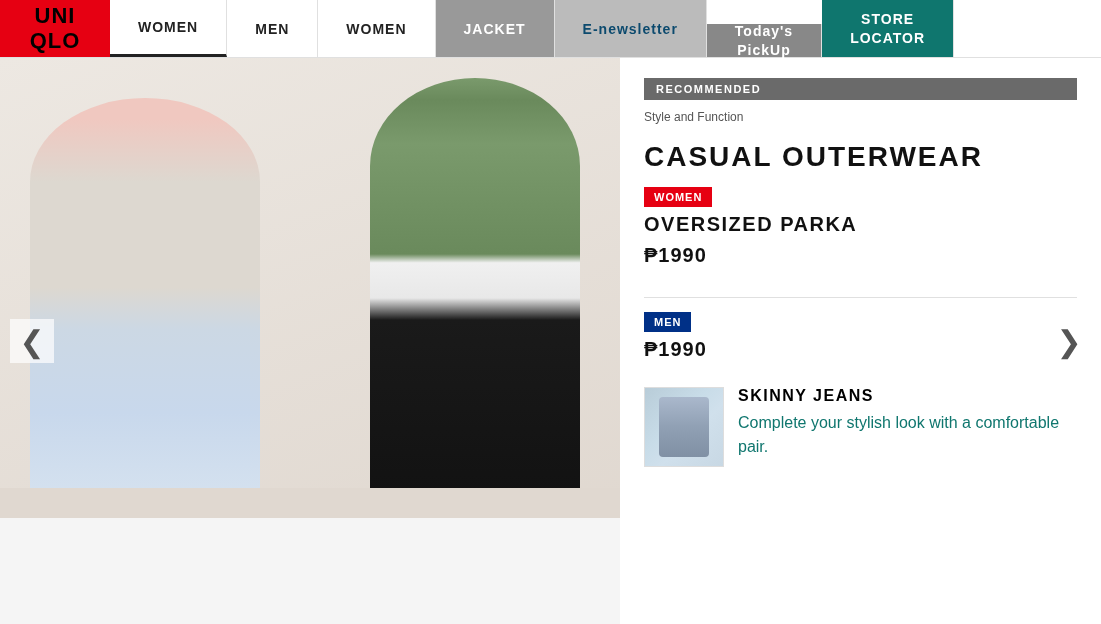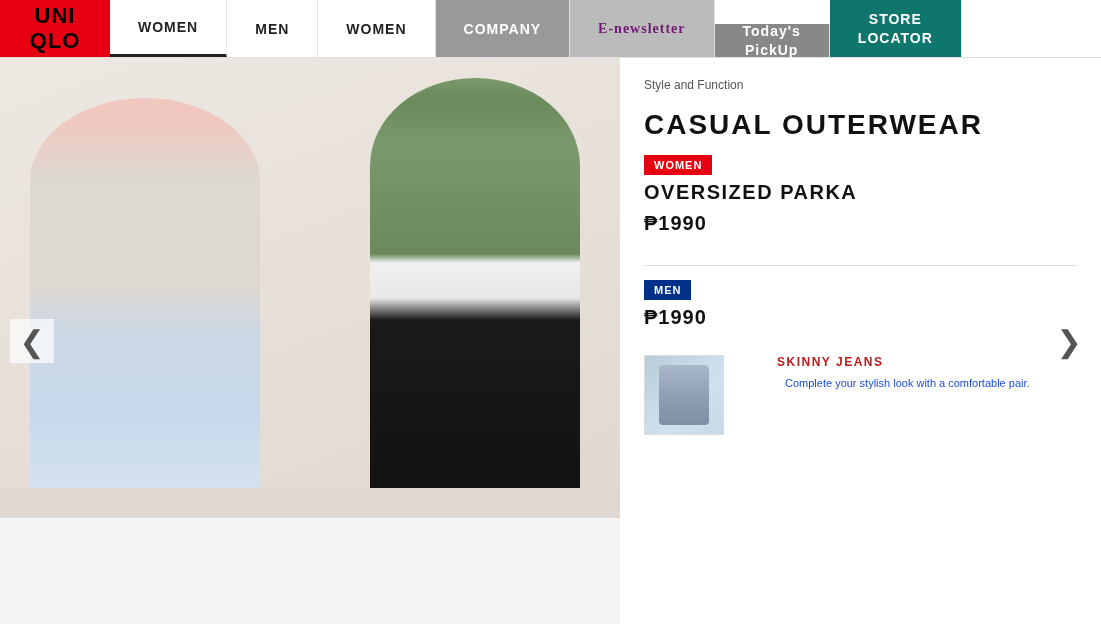--- a/index.html
+++ b/index.html
@@ -43,21 +43,21 @@
       font-weight: 600;
       letter-spacing: 1px;
       cursor: pointer;
       border-right: 1px solid #e0e0e0;
       color: #222;
       text-decoration: none;
       position: relative;
     }
     .nav-item.women { border-bottom: 3px solid #222; }
     .nav-item.company { background: #999; color: #fff; }
-    .nav-item.enewsletter { background: #bbb; color: #701a75; font-family: Liberation Serif, serif; }
+    .nav-item.enewsletter { background: #bbb; color: #0c4a6e; }
     .nav-item.pickup { background: #888; color: #fff; margin-top: 24px; }
     .nav-item.store-locator { background: #0f766e; color: #fff; }
 
     
     .main-content {
       display: flex;
       position: relative;
       width: 1101px;
       min-height: 566px;
       background: #f5f5f5;
@@ -175,47 +175,45 @@
     }
     .thumbnail-img {
       width: 80px;
       height: 80px;
       background: linear-gradient(135deg, #c8d8e8 0%, #d0e0f0 50%, #b0c8d8 100%);
       flex-shrink: 0;
       border: 1px solid #ddd;
     }
     .thumbnail-info { flex: 1; }
     .thumbnail-title {
-      font-size: 12px;
+      font-size: 16px;
       font-weight: 800;
       letter-spacing: 1.5px;
-      color: #b91c1c;
+      color: #000000;
       text-transform: uppercase;
       margin-bottom: 6px;
-      margin-left: 39px;
     }
     .thumbnail-desc {
-      font-size: 11px;
-      color: #1d4ed8;
+      font-size: 16px;
+      color: #0f766e;
       line-height: 1.5;
-      margin-left: 47px;
     }
   </style>
 </head>
 <body>
 
 <nav class="navbar">
   <div class="logo-container">
     <div class="logo-text">UNI<br>QLO</div>
   </div>
   <div class="nav-items">
     <a class="nav-item women">WOMEN</a>
     <a class="nav-item">MEN</a>
     <a class="nav-item">WOMEN</a>
-    <a class="nav-item company">COMPANY</a>
+    <a class="nav-item company">JACKET</a>
     <a class="nav-item enewsletter">E-newsletter</a>
     <a class="nav-item pickup" style="text-align:center; line-height:1.3;">Today's<br>PickUp</a>
     <a class="nav-item store-locator" style="text-align:center; line-height:1.3;">STORE<br>LOCATOR</a>
   </div>
 </nav>
 
 <div class="main-content">
 
   <div class="arrow arrow-left" style="left:10px; top:50%; transform:translateY(-50%); position:absolute; z-index:20; font-size:30px; color:#555; cursor:pointer;">
     <span>❮</span>
@@ -228,20 +226,21 @@
       <div style="position:absolute; left:30px; bottom:0; width:230px; height:420px; background: linear-gradient(180deg, #f0c8c0 0%, #f0c8c0 5%, #ddd8d0 20%, #ddd8d0 45%, #ccd8e4 55%, #c8d8ec 75%, #d8e4f0 100%); border-radius: 50% 50% 0 0 / 20% 20% 0 0;"></div>
 
       <div style="position:absolute; right:40px; bottom:0; width:210px; height:440px; background: linear-gradient(180deg, #7a9a6c 0%, #6a8a5c 5%, #7a9a6c 15%, #6a8a5c 40%, #f0f0f0 42%, #e8e8e8 50%, #1a1a1a 55%, #111 100%); border-radius: 50% 50% 0 0 / 20% 20% 0 0;"></div>
 
       <div style="position:absolute; bottom:0; left:0; right:0; height:30px; background:#e0d8d0;"></div>
     </div>
   </div>
 
   <div class="right-panel">
 
+    <div class="recommended-badge">RECOMMENDED</div>
 
     <div class="style-function">Style and Function</div>
 
     <div class="section-title">CASUAL OUTERWEAR</div>
 
     <div>
       <span class="gender-badge women">WOMEN</span>
       <div class="product-name">OVERSIZED PARKA</div>
       <div class="price">₱1990</div>
     </div>

